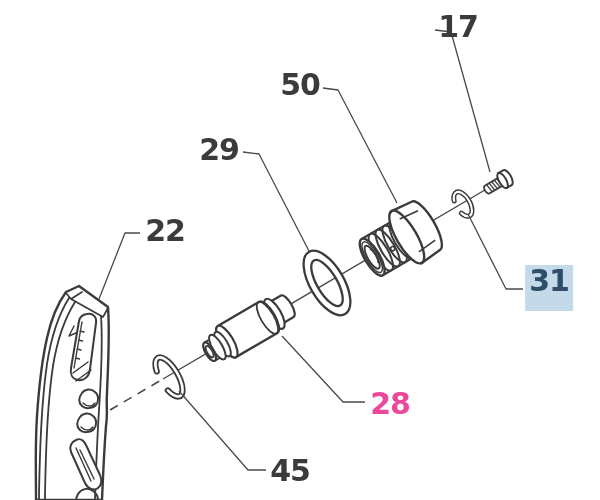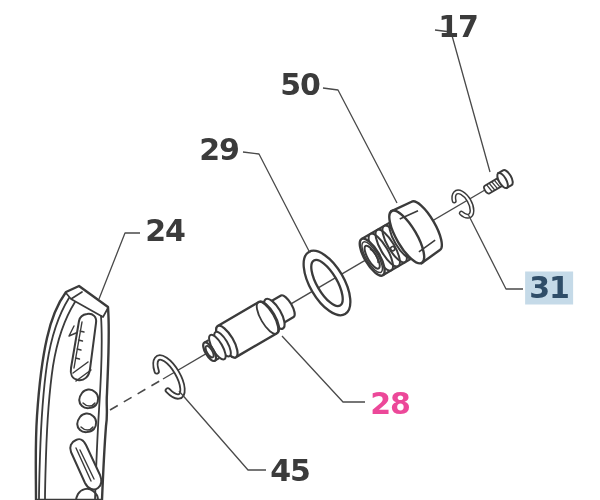--- a/index.html
+++ b/index.html
@@ -8,21 +8,21 @@
     overflow:hidden; font-family:"DejaVu Sans", sans-serif;
   }
   #diagram-svg { position:absolute; left:0; top:0; }
   .part-label {
     position:absolute; transform:translate(-50%,-50%);
     font-family:"DejaVu Sans", sans-serif;
     font-weight:bold; font-size:30px; line-height:1;
     letter-spacing:-1px; color:#3b3b3b;
     cursor:pointer; user-select:none; white-space:nowrap;
   }
-  .part-label.hl { padding:1px 4px 2px 4px; }
+  .part-label.hl { padding:1px 4px 15px 4px; }
 </style>
 </head>
 <body>
 
 <div id="stage" style="background: rgb(255, 255, 255);">
 
   <svg id="diagram-svg" width="600" height="500" viewBox="0 0 600 500">
 
     <g>
       <line x1="110" y1="410" x2="163" y2="379" stroke="#4a4a4a" stroke-width="1.6" stroke-dasharray="9 7"></line>
@@ -110,20 +110,20 @@
       <path d="M 323,88 L 338,90 L 397,203"></path>
       <path d="M 243,152 L 259,154 L 310,253"></path>
       <path d="M 140,233 L 125,233 L 99,299"></path>
       <path d="M 282,336 L 343,402 L 365,402"></path>
       <path d="M 179,391 L 248,470 L 266,470"></path>
       <path d="M 468,214 L 506,289 L 523,289"></path>
     </g>
   </svg>
 
   <div class="part-label" style="left: 413px; top: 27px; color: rgb(59, 59, 59); margin-left: 45px;">17</div>
-  <div class="part-label" style="left: 165px; top: 231px; color: rgb(59, 59, 59);">24</div>
+  <div class="part-label" style="left: 165px; top: 231px; color: rgb(59, 59, 59);">22</div>
   <div class="part-label" style="left: 290px; top: 471px; color: rgb(59, 59, 59);">45</div>
   <div class="part-label" style="left: 390px; top: 404px; color: #ec4899;">28</div>
   <div class="part-label" style="left: 219px; top: 150px; color: rgb(59, 59, 59);">29</div>
   <div class="part-label" style="left: 300px; top: 85px; color: rgb(59, 59, 59);">50</div>
   <div class="part-label hl" style="left: 549px; top: 288px; color: rgb(47, 77, 104); background: rgb(197, 218, 232);">31</div>
 
 </div>
 
 </body></html>

